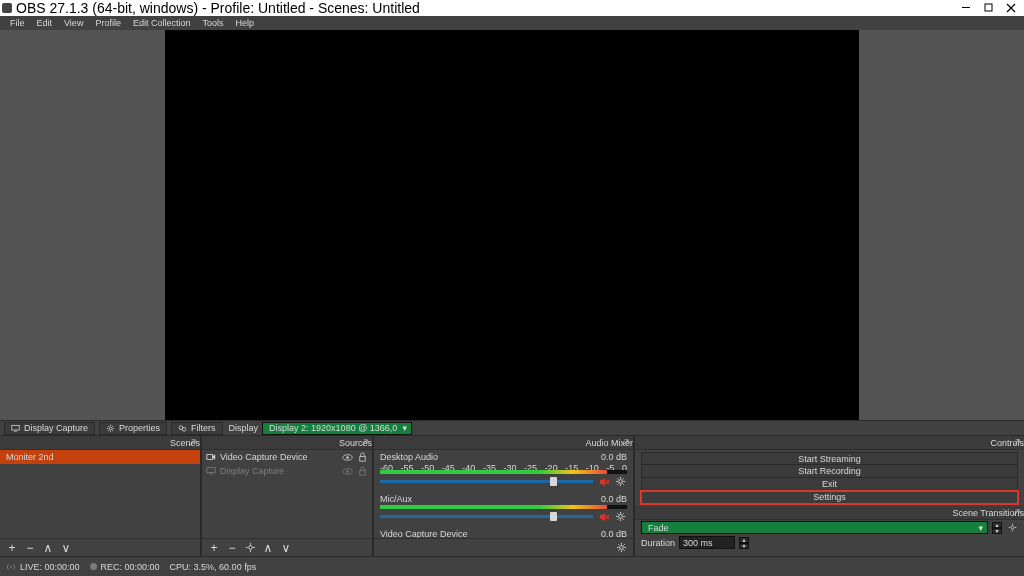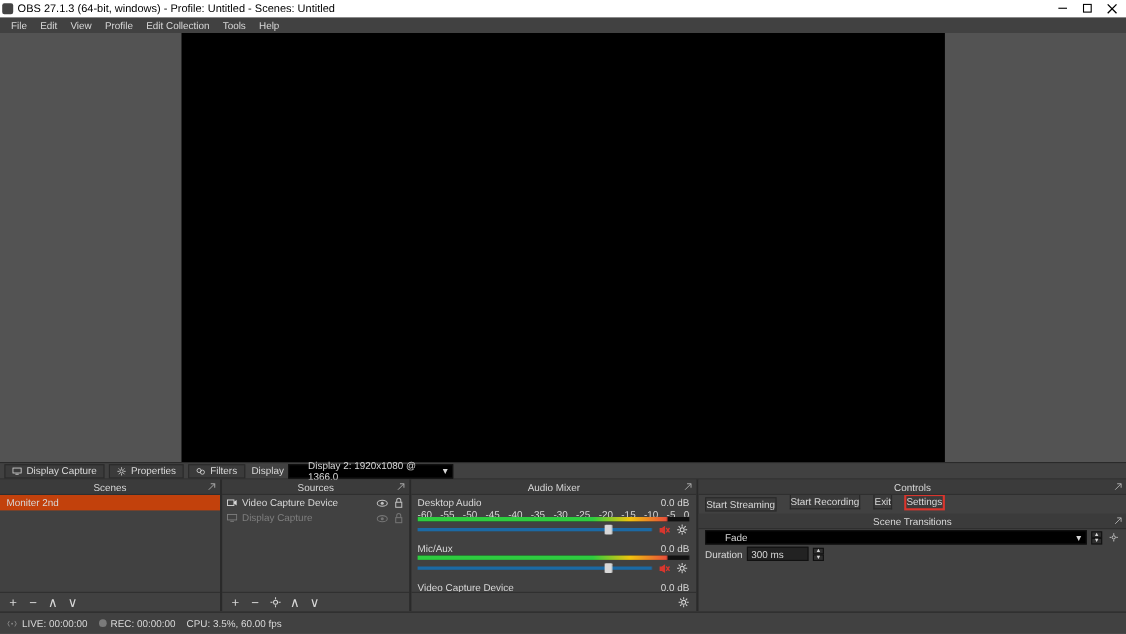--- a/index.html
+++ b/index.html
@@ -1,57 +1,57 @@
 <!DOCTYPE html>
 <html><head>
 <meta charset="utf-8">
 <style>
 *{margin:0;padding:0;box-sizing:border-box;font-family:"Segoe UI",Arial,sans-serif;font-size:9px;color:#d8d8d8;user-select:none}
 body{width:1024px;height:576px;background:#535353;display:flex;flex-direction:column;overflow:hidden}
 .titlebar{height:16px;background:#fff;display:flex;align-items:center;padding:0 2px;color:#000}
 .titlebar .tb-icon{width:10px;height:10px;background:#444;border-radius:2px;margin-right:4px}
-.titlebar .tb-title{flex:1;font-size:10px;color:#000}
+.titlebar .tb-title{flex:1;font-size:14px;color:#000}
 .titlebar .tb-btn{width:22px;height:14px;display:flex;align-items:center;justify-content:center;color:#000}
 .menubar{height:14px;background:#414141;display:flex;align-items:center;padding:0 4px;gap:0}
 .menubar .mi{padding:0 6px;line-height:14px;font-size:9px}
 .preview{flex:1;display:flex;align-items:center;justify-content:center;background:#535353;min-height:0}
 .canvas{background:#000;height:100%;aspect-ratio:16/9}
 .contextbar{height:16px;background:#414141;display:flex;align-items:center;gap:4px;padding:0 4px;border-top:1px solid #2a2a2a;border-bottom:1px solid #2a2a2a}
 .cb-chip{display:flex;align-items:center;gap:4px;background:#3b3b3b;height:13px;padding:0 6px;border:1px solid #2a2a2a}
 .cb-ico{width:9px;height:9px}
-.dropdown{background:#000000;border:1px solid #111;height:13px;padding:0 17px;display:flex;align-items:center;min-width:150px;position:relative}
+.dropdown{background:#15803d;border:1px solid #111;height:13px;padding:0 6px;display:flex;align-items:center;min-width:150px;position:relative}
 .dropdown .dd-arrow{position:absolute;right:4px}
 .panels{height:120px;display:flex;gap:2px;background:#2a2a2a}
 .panel{background:#414141;display:flex;flex-direction:column;min-width:0}
 .panel.scenes{width:200px}
 .panel.sources{width:170px}
 .panel.mixer{flex:1}
 .panel.right{width:389px}
-.panel-head{height:14px;background:#3b3b3b;display:flex;align-items:center;justify-content:center;position:relative;font-size:9px;border-bottom:1px solid #2f2f2f}
+.panel-head{height:14px;background:#3b3b3b;display:flex;align-items:center;justify-content:flex-end;position:relative;font-size:9px;border-bottom:1px solid #2f2f2f}
 .panel-head .undock{position:absolute;right:3px;top:2px;width:9px;height:9px;opacity:.7}
 .panel-body{flex:1;overflow:hidden;display:flex;flex-direction:column}
 .list-item{height:14px;display:flex;align-items:center;padding:0 6px;gap:4px;font-size:9px}
 .list-item.sel{background:#c2410c}
 .src-row{height:14px;display:flex;align-items:center;padding:0 4px;gap:4px}
 .src-row .src-name{flex:1;font-size:9px}
 .eye,.lock{width:11px;height:11px;display:flex;align-items:center;justify-content:center;opacity:.85}
 .panel-foot{height:18px;display:flex;align-items:center;gap:6px;padding:0 6px;border-top:1px solid #2f2f2f}
 .pf-btn{width:12px;height:12px;display:flex;align-items:center;justify-content:center;font-size:12px}
 .mixer-item{padding:2px 6px 4px}
 .mx-head{display:flex;justify-content:space-between;align-items:center;font-size:9px;margin-bottom:1px}
 .mx-meter{height:4px;background:#111;position:relative;margin-bottom:1px}
 .mx-ticks{height:6px;display:flex;justify-content:space-between;font-size:6px;color:#8a8a8a;margin-bottom:1px}
 .mx-meter .bar{position:absolute;left:0;top:0;bottom:0;width:92%;background:linear-gradient(to right,#2ecc40 0%,#2ecc40 70%,#f1c40f 85%,#e74c3c 100%)}
 .mx-ctrl{display:flex;align-items:center;gap:4px}
 .mx-slider{flex:1;height:3px;background:#1b6aa5;position:relative}
 .mx-slider .knob{position:absolute;right:36px;top:-3px;width:7px;height:9px;background:#d8d8d8;border-radius:1px}
 .mx-icon{width:13px;height:13px;display:flex;align-items:center;justify-content:center}
 .mx-icon.mute svg{fill:#d9362e}
 .mx-icon.gear svg{fill:#d8d8d8}
-.controls{display:flex;gap:0}
+.controls{display:flex;flex-direction:column;gap:0}
 .ctrl-btn{height:13px;margin:0 6px 0;background:#3b3b3b;border:1px solid #2a2a2a;display:flex;align-items:center;justify-content:center;font-size:9px}
 .ctrl-btn:first-of-type{margin-top:2px}
 .ctrl-btn + .ctrl-btn{margin-top:0;border-top:none}
 .ctrl-btn.hl{outline:2px solid #d9362e;outline-offset:-1px}
 .gear-side{width:14px;display:flex;align-items:center;justify-content:center}
 .trans-row{display:flex;align-items:center;padding:1px 6px;gap:4px}
 .trans-row .dropdown{flex:1;min-width:0}
 .trans-row label{font-size:9px}
 .trans-row input{width:56px;height:13px;background:#222;border:1px solid #111;color:#d8d8d8;font-size:9px;padding:0 3px}
 .spinbtns{width:10px;display:flex;flex-direction:column}

